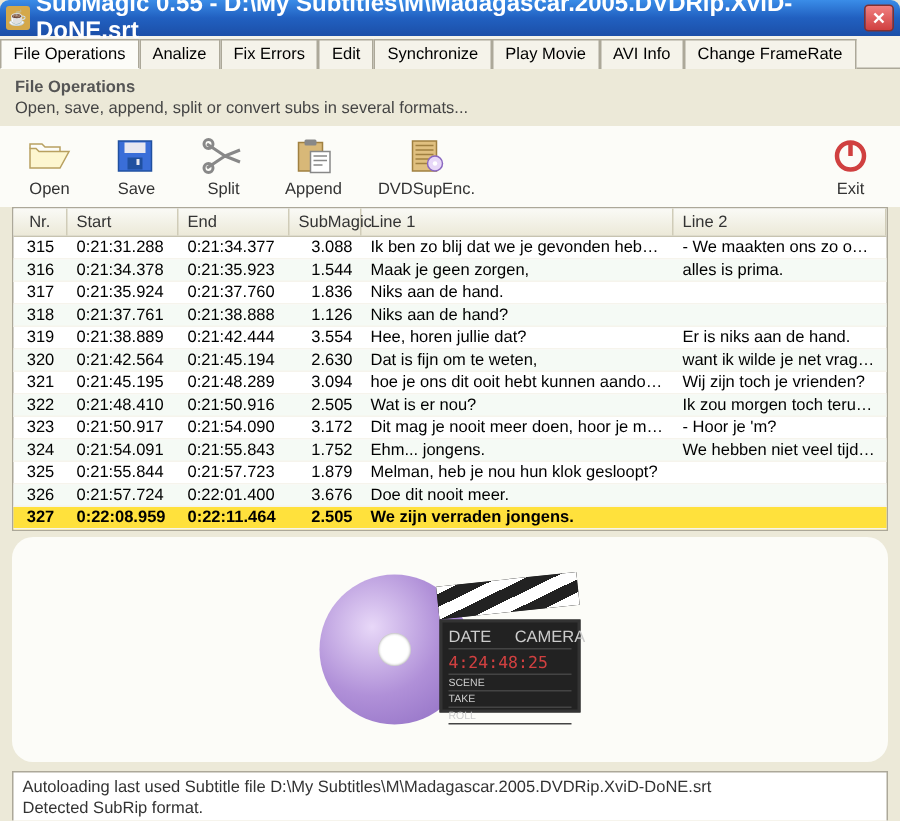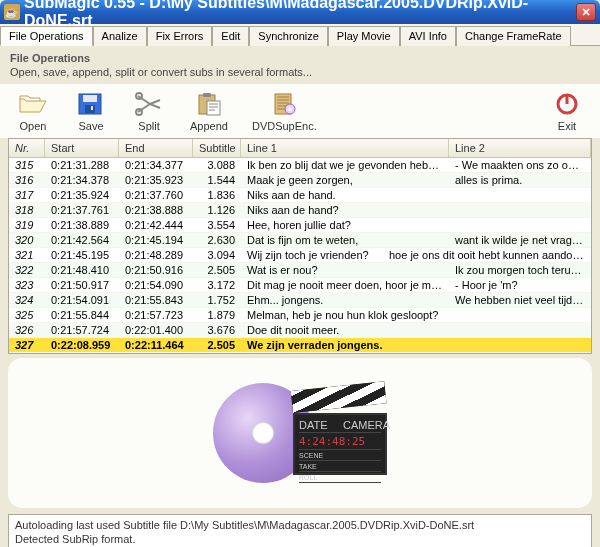--- a/index.html
+++ b/index.html
@@ -15,21 +15,21 @@
 .section-title { font-weight: bold; color: #555; margin-bottom: 2px; }
 .section-desc { color: #444; }
 .toolbar { display: flex; padding: 6px 16px; gap: 24px; background: #fcfcf8; }
 .tool { display: flex; flex-direction: column; align-items: center; cursor: pointer; gap: 2px; }
 .tool-icon { width: 34px; height: 28px; display: flex; align-items: center; justify-content: center; position: relative; }
 .tool-label { font-size: 11px; color: #333; }
 .spacer { flex: 1; }
 .table-wrap { margin: 0 8px; border: 1px solid #aca899; background: white; }
 .thead { display: flex; background: linear-gradient(to bottom, #fafaf6, #ece9d8); border-bottom: 1px solid #c7c3b0; }
 .th { padding: 3px 6px; border-right: 1px solid #d0ccb8; font-weight: normal; color: #333; }
-.c-nr { width: 36px; text-align: left; font-style: italic; }
+.c-nr { width: 36px; text-align: center; }
 .c-start { width: 74px; }
 .c-end { width: 74px; }
 .c-dur { width: 48px; text-align: right; }
 .c-l1 { width: 208px; }
 .c-l2 { flex: 1; }
 .tbody { }
 .tr { display: flex; border-bottom: 1px solid #f6f4ec; }
 .tr:nth-child(even) { background: #f5faf5; }
 .tr.sel { background: #ffe13c; font-weight: bold; }
 .td { padding: 1px 6px; white-space: nowrap; overflow: hidden; text-overflow: ellipsis; }
@@ -136,21 +136,21 @@
     </div>
     <span class="tool-label">Exit</span>
   </div>
 </div>
 
 <div class="table-wrap">
   <div class="thead">
     <div class="th c-nr">Nr.</div>
     <div class="th c-start">Start</div>
     <div class="th c-end">End</div>
-    <div class="th c-dur">Subtitle</div>
+    <div class="th c-dur">SubMagic</div>
     <div class="th c-l1">Line 1</div>
     <div class="th c-l2">Line 2</div>
   </div>
   <div class="tbody" id="tbody">
       <div class="tr">
         <div class="td c-nr">315</div>
         <div class="td c-start">0:21:31.288</div>
         <div class="td c-end">0:21:34.377</div>
         <div class="td c-dur">3.088</div>
         <div class="td c-l1">Ik ben zo blij dat we je gevonden hebben?</div>
@@ -179,36 +179,37 @@
         <div class="td c-dur">1.126</div>
         <div class="td c-l1">Niks aan de hand?</div>
         <div class="td c-l2"></div>
       </div>
       <div class="tr">
         <div class="td c-nr">319</div>
         <div class="td c-start">0:21:38.889</div>
         <div class="td c-end">0:21:42.444</div>
         <div class="td c-dur">3.554</div>
         <div class="td c-l1">Hee, horen jullie dat?</div>
+        <div class="td c-l2">Er is niks aan de hand.</div>
       </div>
       <div class="tr">
         <div class="td c-nr">320</div>
         <div class="td c-start">0:21:42.564</div>
         <div class="td c-end">0:21:45.194</div>
         <div class="td c-dur">2.630</div>
         <div class="td c-l1">Dat is fijn om te weten,</div>
         <div class="td c-l2">want ik wilde je net vragen...</div>
       </div>
       <div class="tr">
         <div class="td c-nr">321</div>
         <div class="td c-start">0:21:45.195</div>
         <div class="td c-end">0:21:48.289</div>
         <div class="td c-dur">3.094</div>
+        <div class="td c-l1">hoe je ons dit ooit hebt kunnen aandoen?</div>
         <div class="td c-l2">Wij zijn toch je vrienden?</div>
-        <div class="td c-l1">hoe je ons dit ooit hebt kunnen aandoen?</div>
       </div>
       <div class="tr">
         <div class="td c-nr">322</div>
         <div class="td c-start">0:21:48.410</div>
         <div class="td c-end">0:21:50.916</div>
         <div class="td c-dur">2.505</div>
         <div class="td c-l1">Wat is er nou?</div>
         <div class="td c-l2">Ik zou morgen toch terugkomen!</div>
       </div>
       <div class="tr">

